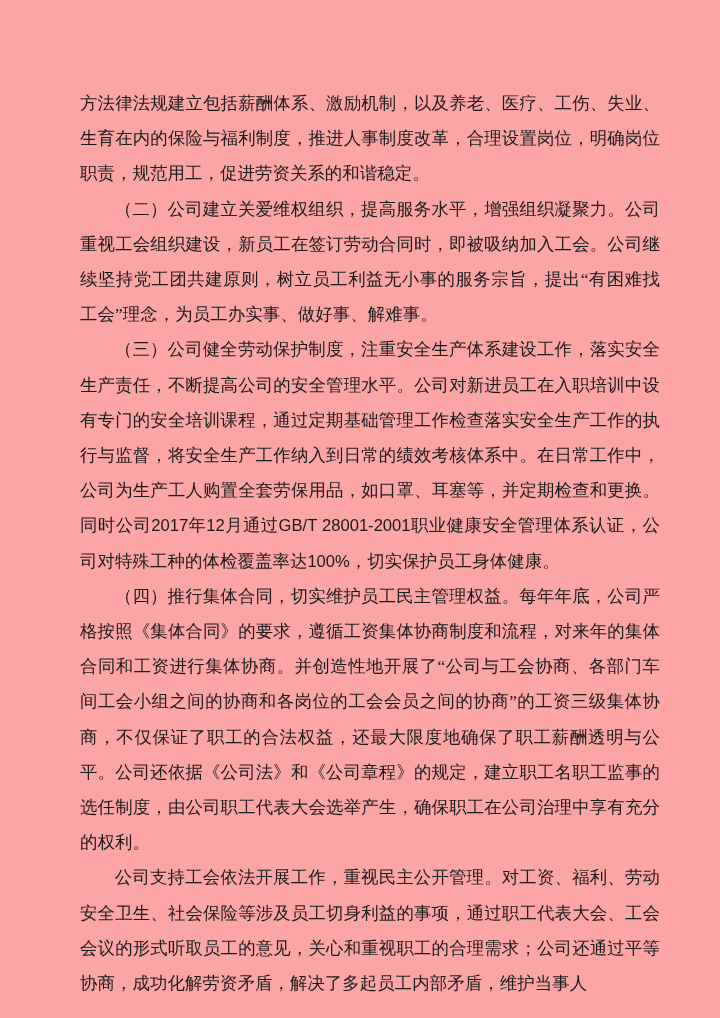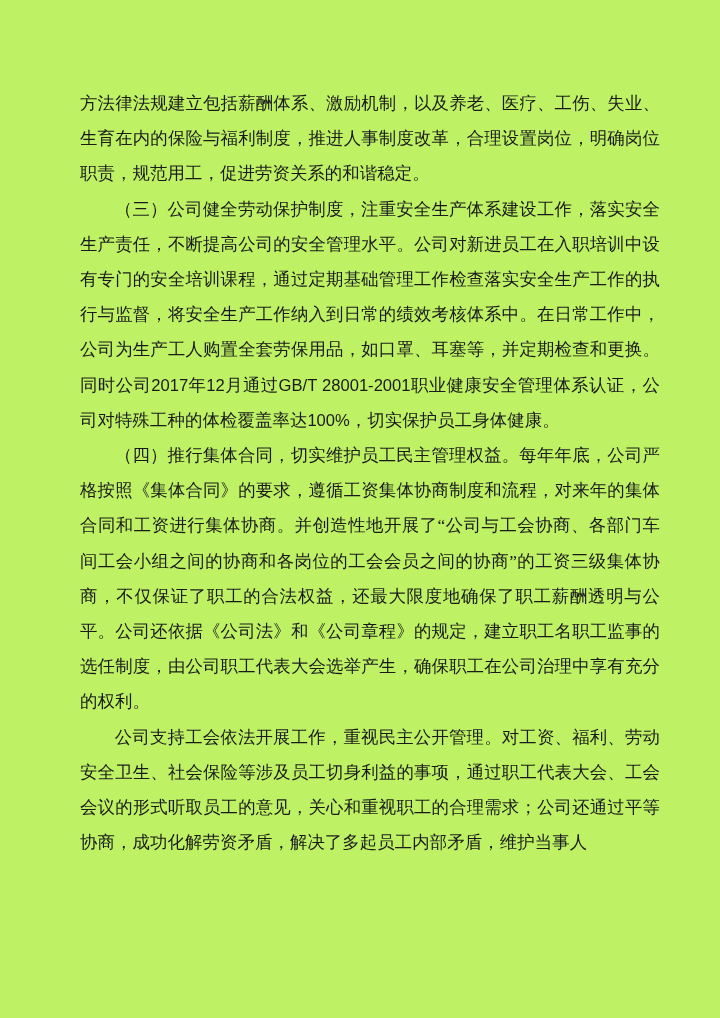--- a/index.html
+++ b/index.html
@@ -11,21 +11,21 @@
     width: 720px;
     height: 1018px;
     font-family: "Liberation Serif", "DejaVu Serif", serif;
     color: #1a1a1a;
     overflow: hidden;
   }
   .page {
     position: relative;
     width: 720px;
     height: 1018px;
-    background: #bef264;
+    background: #fca5a5;
     box-sizing: border-box;
     padding: 86px 60px 40px 80px;
   }
   .doc-body {
     font-size: 17.4px;
     line-height: 35.2px;
     text-align: justify;
     text-justify: inter-ideograph;
     letter-spacing: 0.1px;
   }
@@ -42,17 +42,18 @@
     font-size: 16.6px;
     letter-spacing: 0;
   }
 </style>
 </head>
 <body>
 
 <div class="page">
   <div class="doc-body">
       <p class="para no-indent"><span>方法律法规建立包括薪酬体系、激励机制，以及养老、医疗、工伤、失业、生育在内的保险与福利制度，推进人事制度改革，合理设置岗位，明确岗位职责，规范用工，促进劳资关系的和谐稳定。</span></p>
+      <p class="para"><span>（二）公司建立关爱维权组织，提高服务水平，增强组织凝聚力。公司重视工会组织建设，新员工在签订劳动合同时，即被吸纳加入工会。公司继续坚持党工团共建原则，树立员工利益无小事的服务宗旨，提出“有困难找工会”理念，为员工办实事、做好事、解难事。</span></p>
       <p class="para"><span>（三）公司健全劳动保护制度，注重安全生产体系建设工作，落实安全生产责任，不断提高公司的安全管理水平。公司对新进员工在入职培训中设有专门的安全培训课程，通过定期基础管理工作检查落实安全生产工作的执行与监督，将安全生产工作纳入到日常的绩效考核体系中。在日常工作中，公司为生产工人购置全套劳保用品，如口罩、耳塞等，并定期检查和更换。同时公司</span><span class="lat">2017</span><span>年</span><span class="lat">12</span><span>月通过</span><span class="lat">GB/T 28001-2001</span><span>职业健康安全管理体系认证，公司对特殊工种的体检覆盖率达</span><span class="lat">100%</span><span>，切实保护员工身体健康。</span></p>
       <p class="para"><span>（四）推行集体合同，切实维护员工民主管理权益。每年年底，公司严格按照《集体合同》的要求，遵循工资集体协商制度和流程，对来年的集体合同和工资进行集体协商。并创造性地开展了“公司与工会协商、各部门车间工会小组之间的协商和各岗位的工会会员之间的协商”的工资三级集体协商，不仅保证了职工的合法权益，还最大限度地确保了职工薪酬透明与公平。公司还依据《公司法》和《公司章程》的规定，建立职工名职工监事的选任制度，由公司职工代表大会选举产生，确保职工在公司治理中享有充分的权利。</span></p>
       <p class="para"><span>公司支持工会依法开展工作，重视民主公开管理。对工资、福利、劳动安全卫生、社会保险等涉及员工切身利益的事项，通过职工代表大会、工会会议的形式听取员工的意见，关心和重视职工的合理需求；公司还通过平等协商，成功化解劳资矛盾，解决了多起员工内部矛盾，维护当事人</span></p>
     </div>
 </div>
 
 </body></html>

